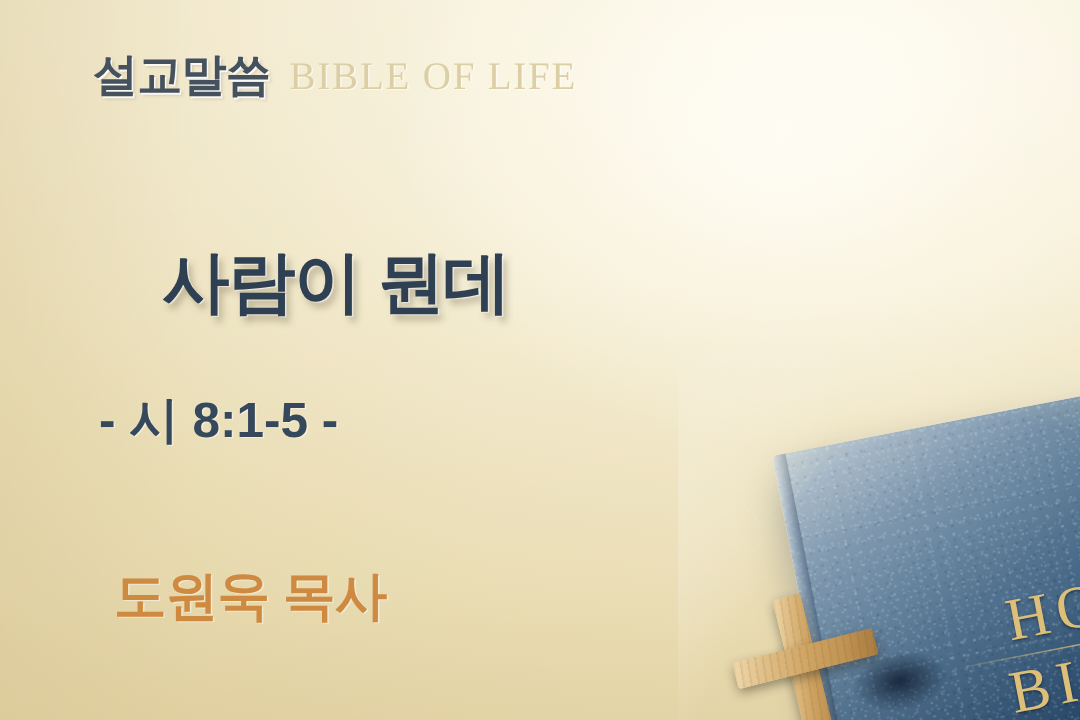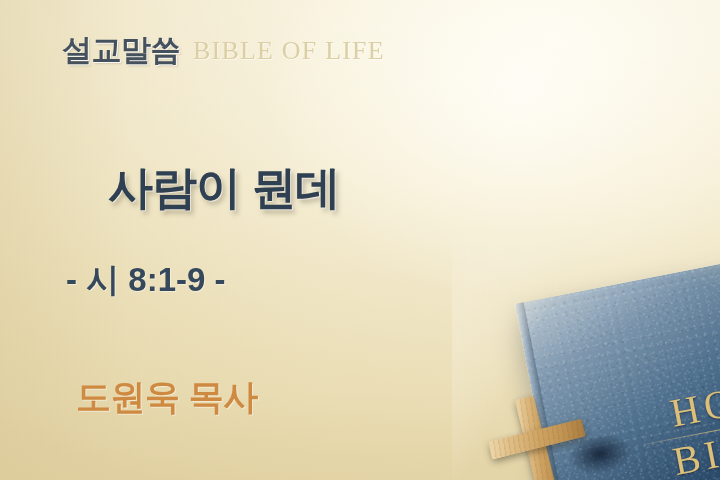--- a/index.html
+++ b/index.html
@@ -304,21 +304,21 @@
   <div class="bg-left-shade"></div>
   <div class="bg-glow"></div>
 
   <div class="header">
     <span class="header-ko">설교말씀</span>
     <span class="header-en">BIBLE OF LIFE</span>
   </div>
 
   <div class="sermon-title">사람이 뭔데</div>
 
-  <div class="sermon-ref">- 시 8:1-9 -</div>
+  <div class="sermon-ref">- 시 8:1-5 -</div>
 
   <div class="sermon-speaker">도원욱 목사</div>
 
   <div class="bible-photo">
 
     <div class="bible-book">
       <div class="bible-texture"></div>
       <div class="bible-spine"></div>
 
       <div class="bible-cover-text">

